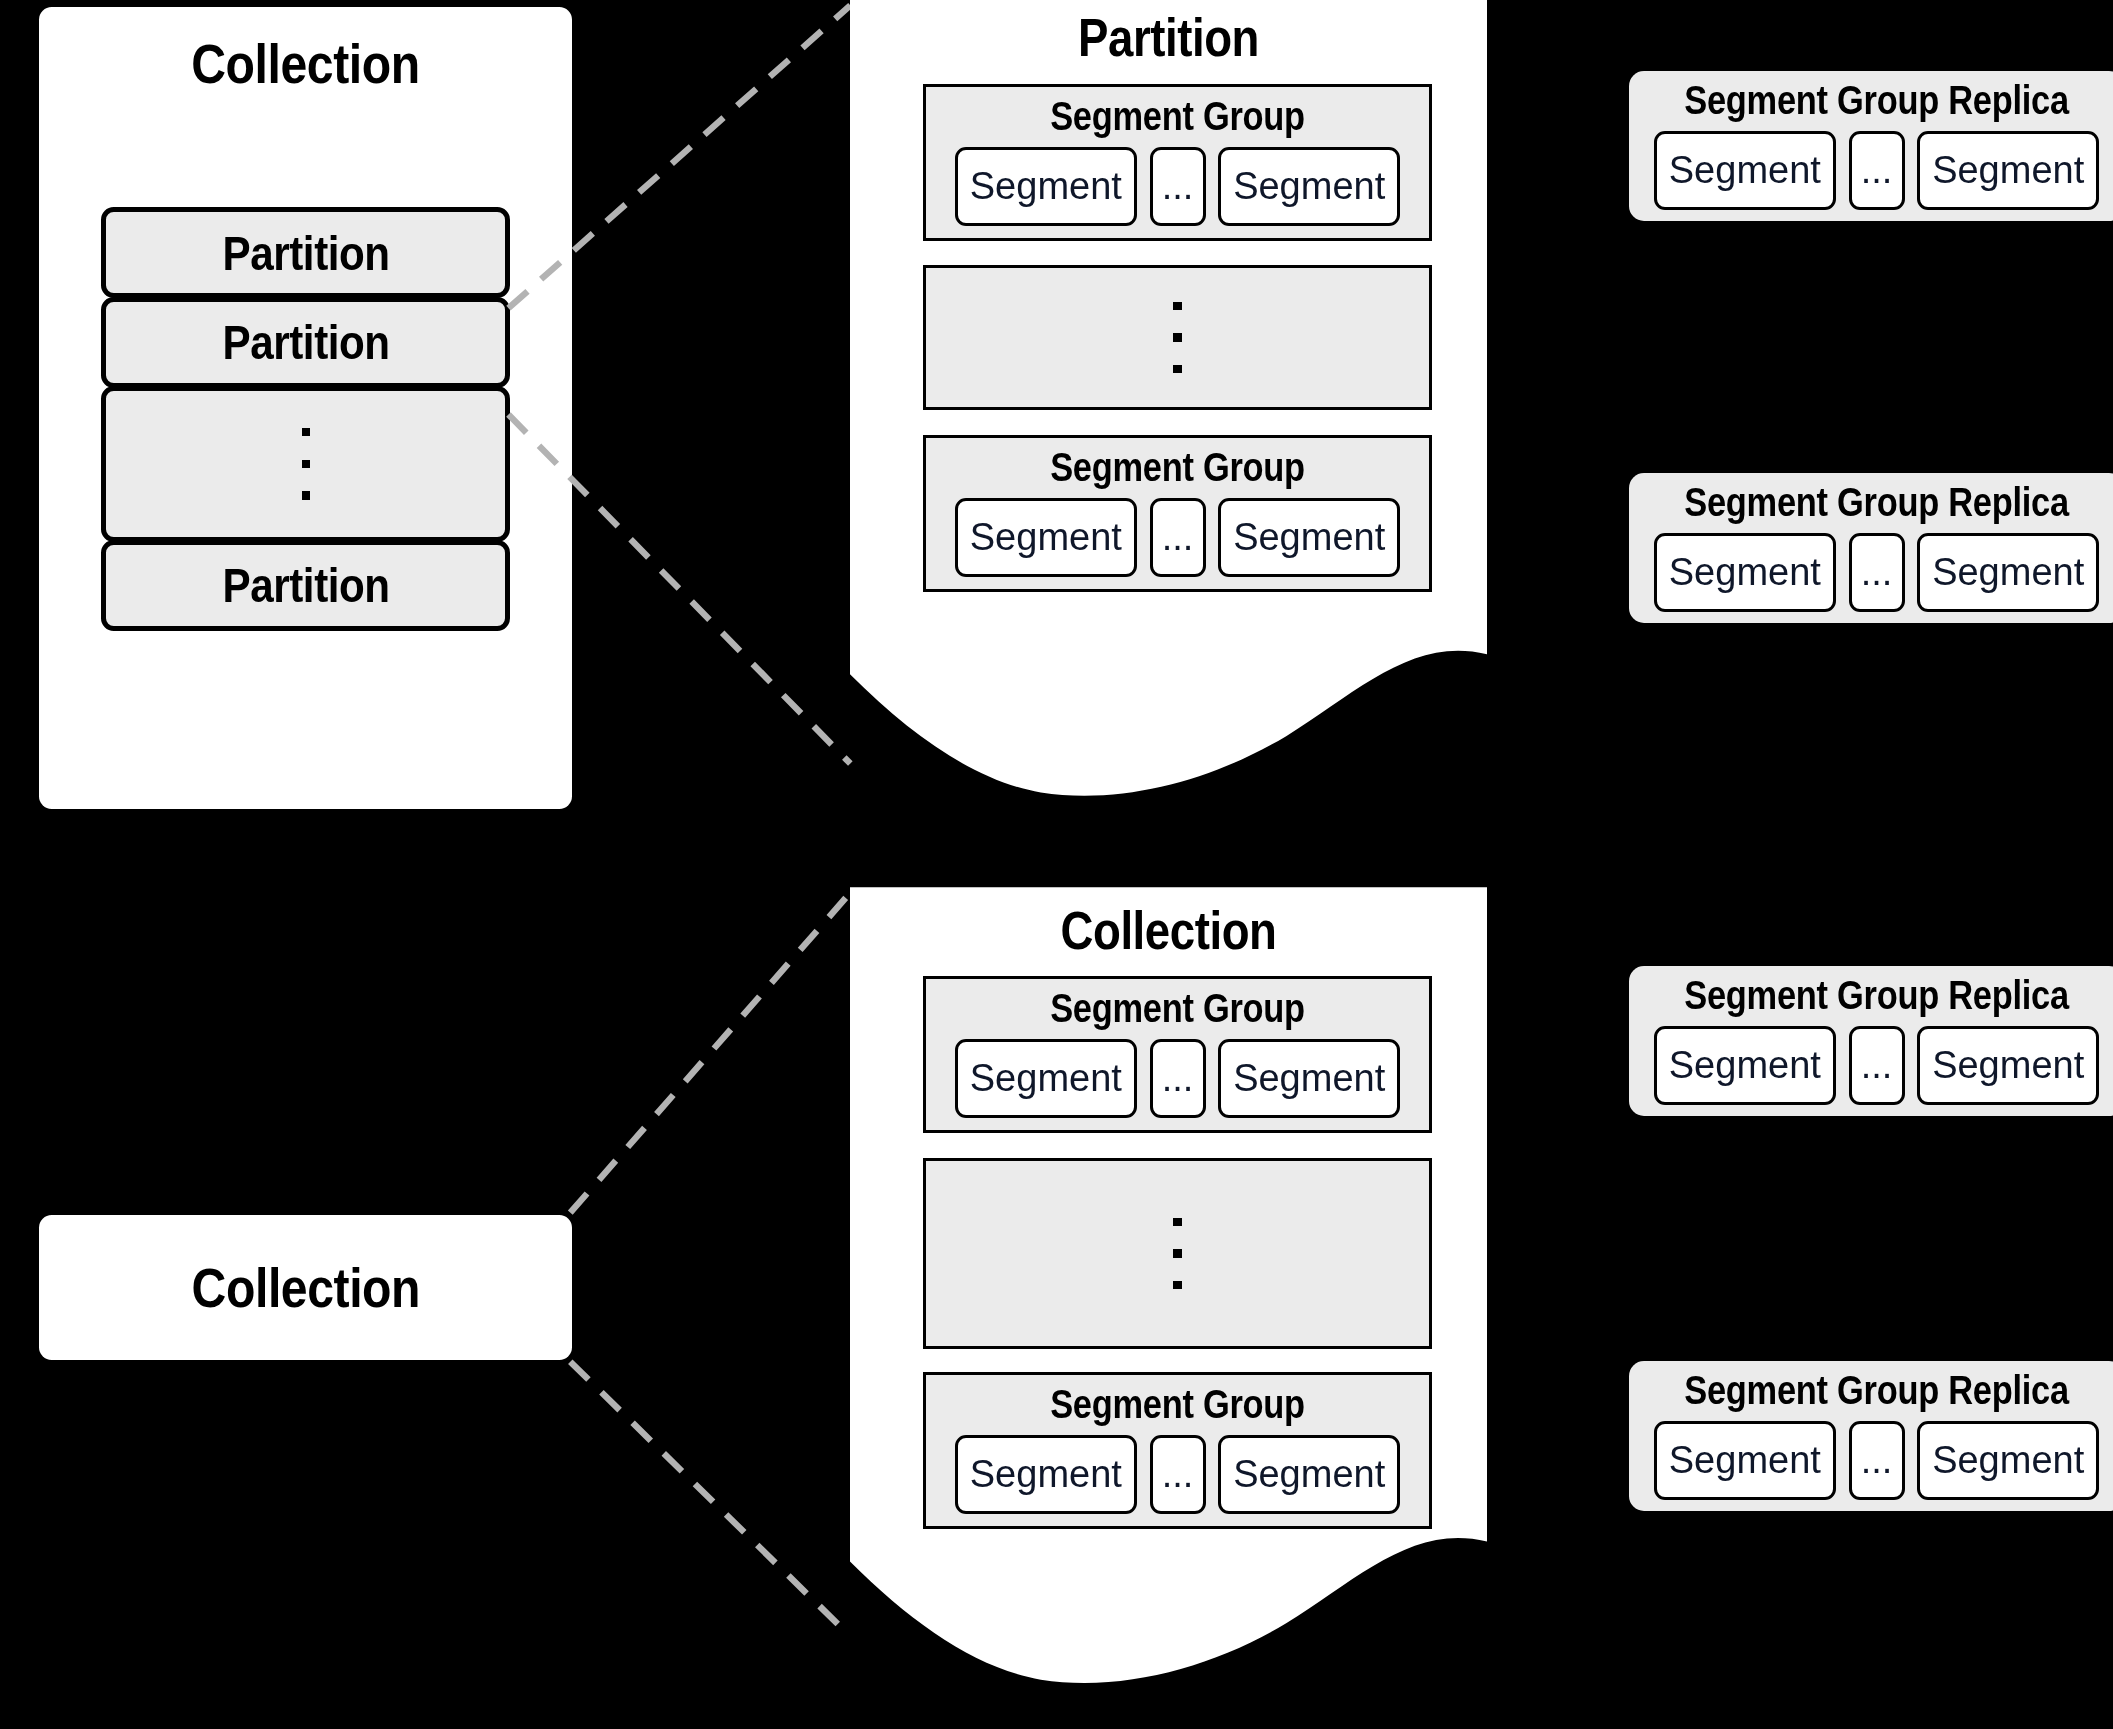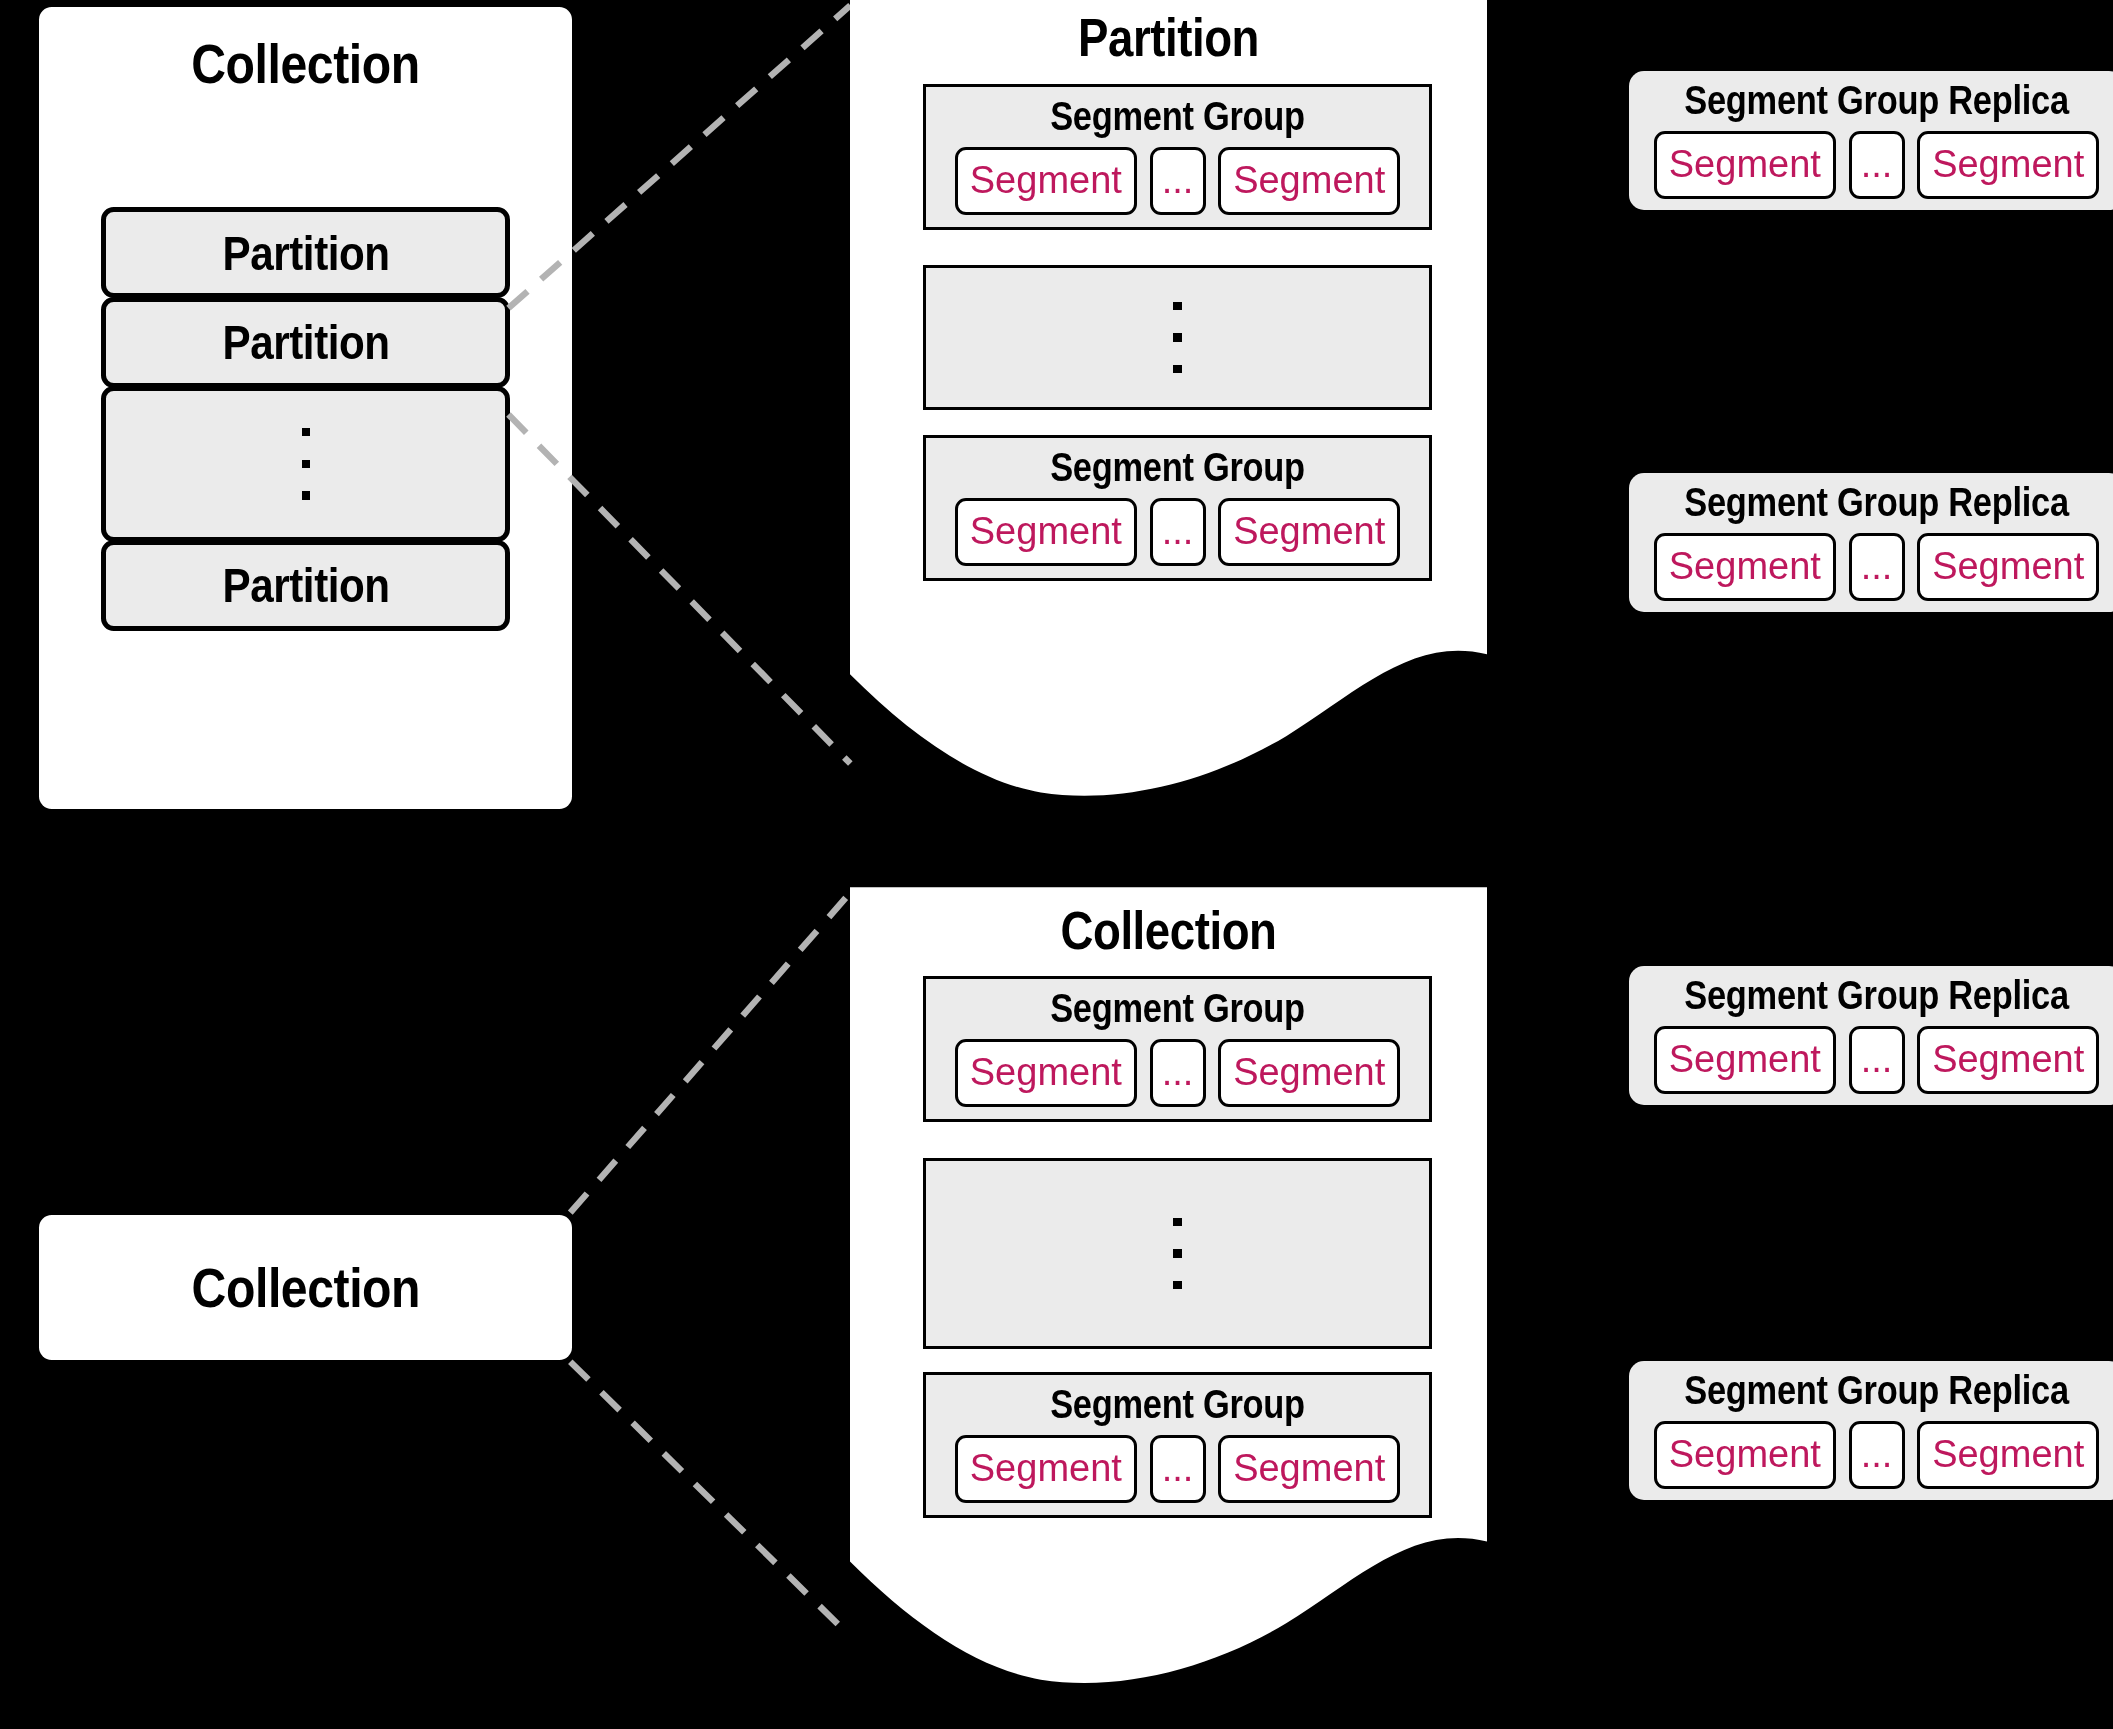--- a/index.html
+++ b/index.html
@@ -112,27 +112,27 @@
     display: flex;
     align-items: center;
     justify-content: center;
     gap: 12.7px;
   }
   .seg-box {
     box-sizing: border-box;
     background: #ffffff;
     border: 3.6px solid #000000;
     border-radius: 11px;
-    height: 68px;
+    height: 79px;
     display: flex;
     align-items: center;
     justify-content: center;
     font-family: "Liberation Sans", sans-serif;
     font-size: 38px;
-    color: #be185d;
+    color: #0f172a;
     padding: 0 8px;
     white-space: nowrap;
   }
   .seg-box.wide  { width: 182px; }
   .seg-box.ell   { width: 56px; }
 
   
   .seg-spacer {
     box-sizing: border-box;
     background: #ebebeb;

